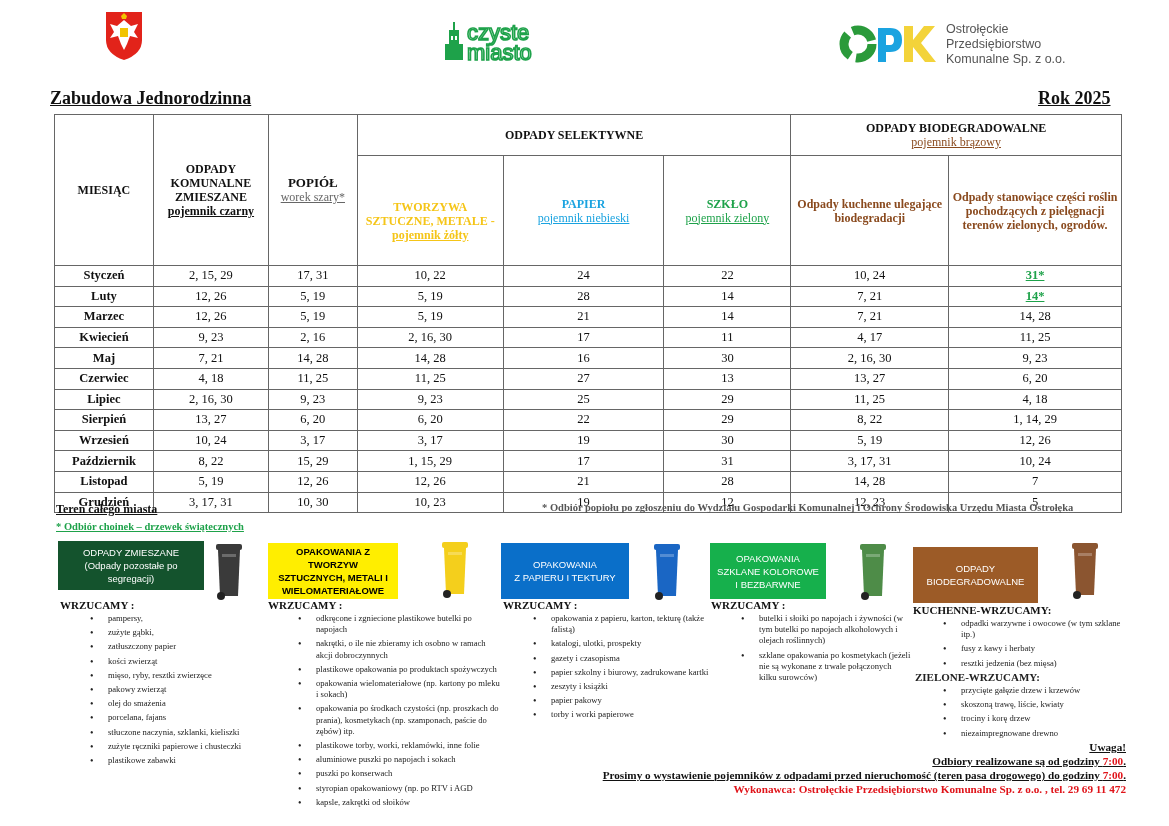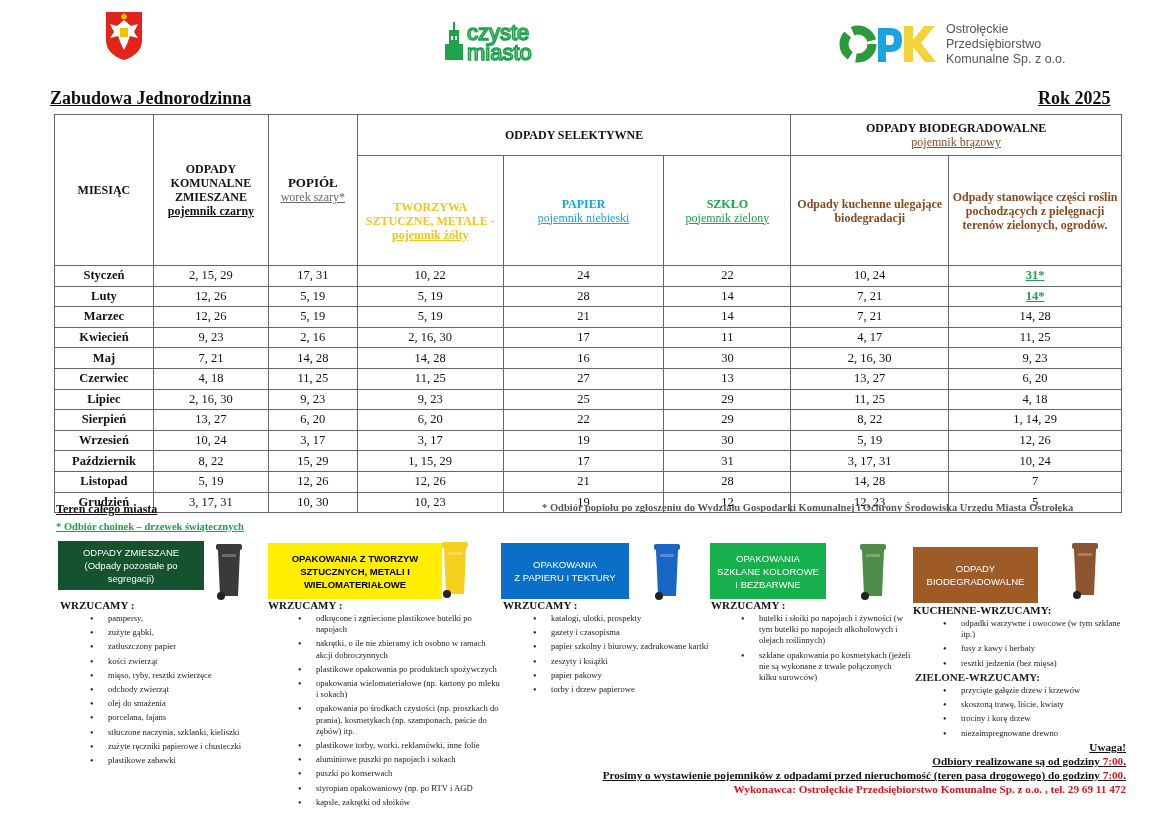--- a/index.html
+++ b/index.html
@@ -29,21 +29,21 @@
   .c-gray { color:#666; }
   .u { text-decoration:underline; }
   .xmas { color:#1ea24a; font-weight:bold; text-decoration:underline; }
 
   .note-city { left:56px; top:502px; font-size:12px; font-weight:bold; text-decoration:underline; }
   .note-ash { left:542px; top:502px; font-size:10.5px; font-weight:bold; color:#555; }
   .note-xmas { left:56px; top:521px; font-size:10.5px; font-weight:bold; color:#1ea24a; text-decoration:underline; }
 
   .cat { position:absolute; font-family:"Liberation Sans", sans-serif; font-size:9.5px; text-align:center; display:flex; align-items:center; justify-content:center; line-height:13px; }
   .cat-black { left:58px; top:541px; width:146px; height:49px; background:#14532d; color:#fff; }
-  .cat-yellow { left:268px; top:543px; width:174px; height:56px; background:#ffee00; color:#000; font-weight:bold; }
+  .cat-yellow { left:268px; top:543px; width:130px; height:56px; background:#ffee00; color:#000; font-weight:bold; }
   .cat-blue { left:501px; top:543px; width:128px; height:56px; background:#0a6fc9; color:#fff; }
   .cat-green { left:710px; top:543px; width:116px; height:56px; background:#16b04c; color:#fff; }
   .cat-brown { left:913px; top:547px; width:125px; height:56px; background:#9c5b27; color:#fff; }
 
   .bin { position:absolute; width:30px; height:60px; }
 
   .wrz { position:absolute; font-size:11px; font-weight:bold; }
   ul.items { position:absolute; margin:0; padding:0 0 0 0; list-style:none; font-size:8.6px; line-height:11.2px; color:#222; }
   ul.items li { position:relative; padding-left:48px; margin-bottom:3px; }
   ul.items li::before { content:"•"; position:absolute; left:30px; top:0; font-size:10px; }
@@ -274,21 +274,21 @@
         <rect x="8" y="12" width="14" height="3" fill="rgba(255,255,255,0.25)"></rect>
         <circle cx="7" cy="54" r="4" fill="#222"></circle>
       </svg></div>
     <div class="wrz" style="left: 60px; top: 599px;">WRZUCAMY :</div>
     <ul class="items" style="left: 60px; top: 613px; width: 200px;">
       <li>pampersy,</li>
       <li>zużyte gąbki,</li>
       <li>zatłuszczony papier</li>
       <li>kości zwierząt</li>
       <li>mięso, ryby, resztki zwierzęce</li>
-      <li>odchody zwierząt</li>
+      <li>pakowy zwierząt</li>
       <li>olej do smażenia</li>
       <li>porcelana, fajans</li>
       <li>stłuczone naczynia, szklanki, kieliszki</li>
       <li>zużyte ręczniki papierowe i chusteczki</li>
       <li>plastikowe zabawki</li>
     </ul>
     <div class="cat cat-yellow" style="white-space: pre-line; padding: 0px 6px; box-sizing: border-box;">OPAKOWANIA Z TWORZYW SZTUCZNYCH, METALI I WIELOMATERIAŁOWE</div>
     <div class="bin" style="left: 440px; top: 540px;"><svg width="30" height="60" viewBox="0 0 30 60">
         <rect x="2" y="2" width="26" height="6" rx="2" fill="#f4cf1c"></rect>
         <path d="M4 8 H26 L24 54 H6 Z" fill="#f4cf1c"></path>
@@ -311,26 +311,27 @@
     <div class="cat cat-blue" style="white-space: pre-line; padding: 0px 6px; box-sizing: border-box;">OPAKOWANIA
 Z PAPIERU I TEKTURY</div>
     <div class="bin" style="left: 652px; top: 542px;"><svg width="30" height="60" viewBox="0 0 30 60">
         <rect x="2" y="2" width="26" height="6" rx="2" fill="#1a66c4"></rect>
         <path d="M4 8 H26 L24 54 H6 Z" fill="#1a66c4"></path>
         <rect x="8" y="12" width="14" height="3" fill="rgba(255,255,255,0.25)"></rect>
         <circle cx="7" cy="54" r="4" fill="#222"></circle>
       </svg></div>
     <div class="wrz" style="left: 503px; top: 599px;">WRZUCAMY :</div>
     <ul class="items" style="left: 503px; top: 613px; width: 210px;">
+      <li>opakowania z papieru, karton, tekturę (także falistą)</li>
       <li>katalogi, ulotki, prospekty</li>
       <li>gazety i czasopisma</li>
       <li>papier szkolny i biurowy, zadrukowane kartki</li>
       <li>zeszyty i książki</li>
       <li>papier pakowy</li>
-      <li>torby i drzew papierowe</li>
+      <li>torby i worki papierowe</li>
     </ul>
     <div class="cat cat-green" style="white-space: pre-line; padding: 0px 6px; box-sizing: border-box;">OPAKOWANIA SZKLANE KOLOROWE I BEZBARWNE</div>
     <div class="bin" style="left: 858px; top: 542px;"><svg width="30" height="60" viewBox="0 0 30 60">
         <rect x="2" y="2" width="26" height="6" rx="2" fill="#4e8c48"></rect>
         <path d="M4 8 H26 L24 54 H6 Z" fill="#4e8c48"></path>
         <rect x="8" y="12" width="14" height="3" fill="rgba(255,255,255,0.25)"></rect>
         <circle cx="7" cy="54" r="4" fill="#222"></circle>
       </svg></div>
     <div class="wrz" style="left: 711px; top: 599px;">WRZUCAMY :</div>
     <ul class="items" style="left: 711px; top: 613px; width: 200px;">

